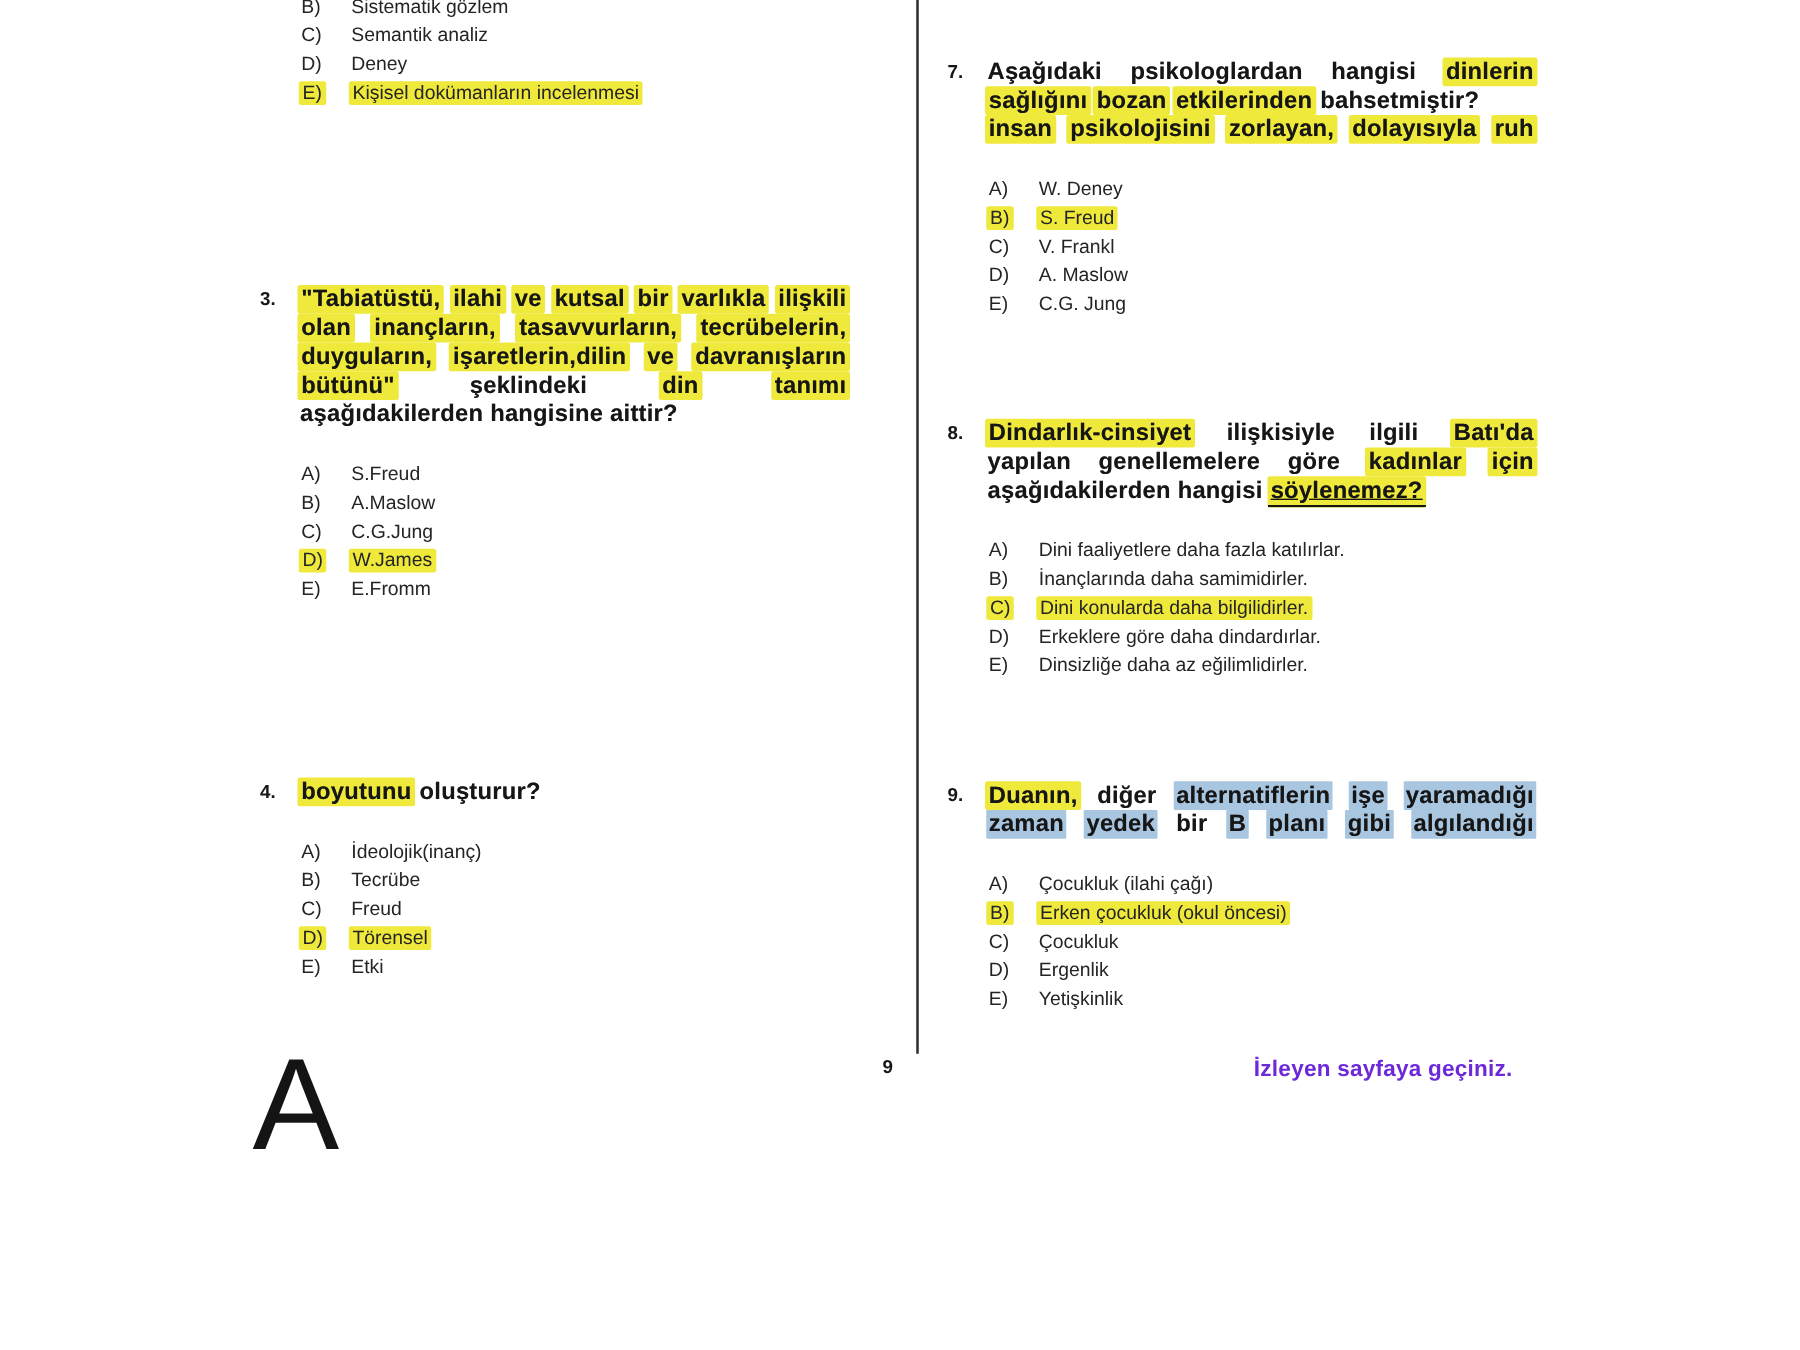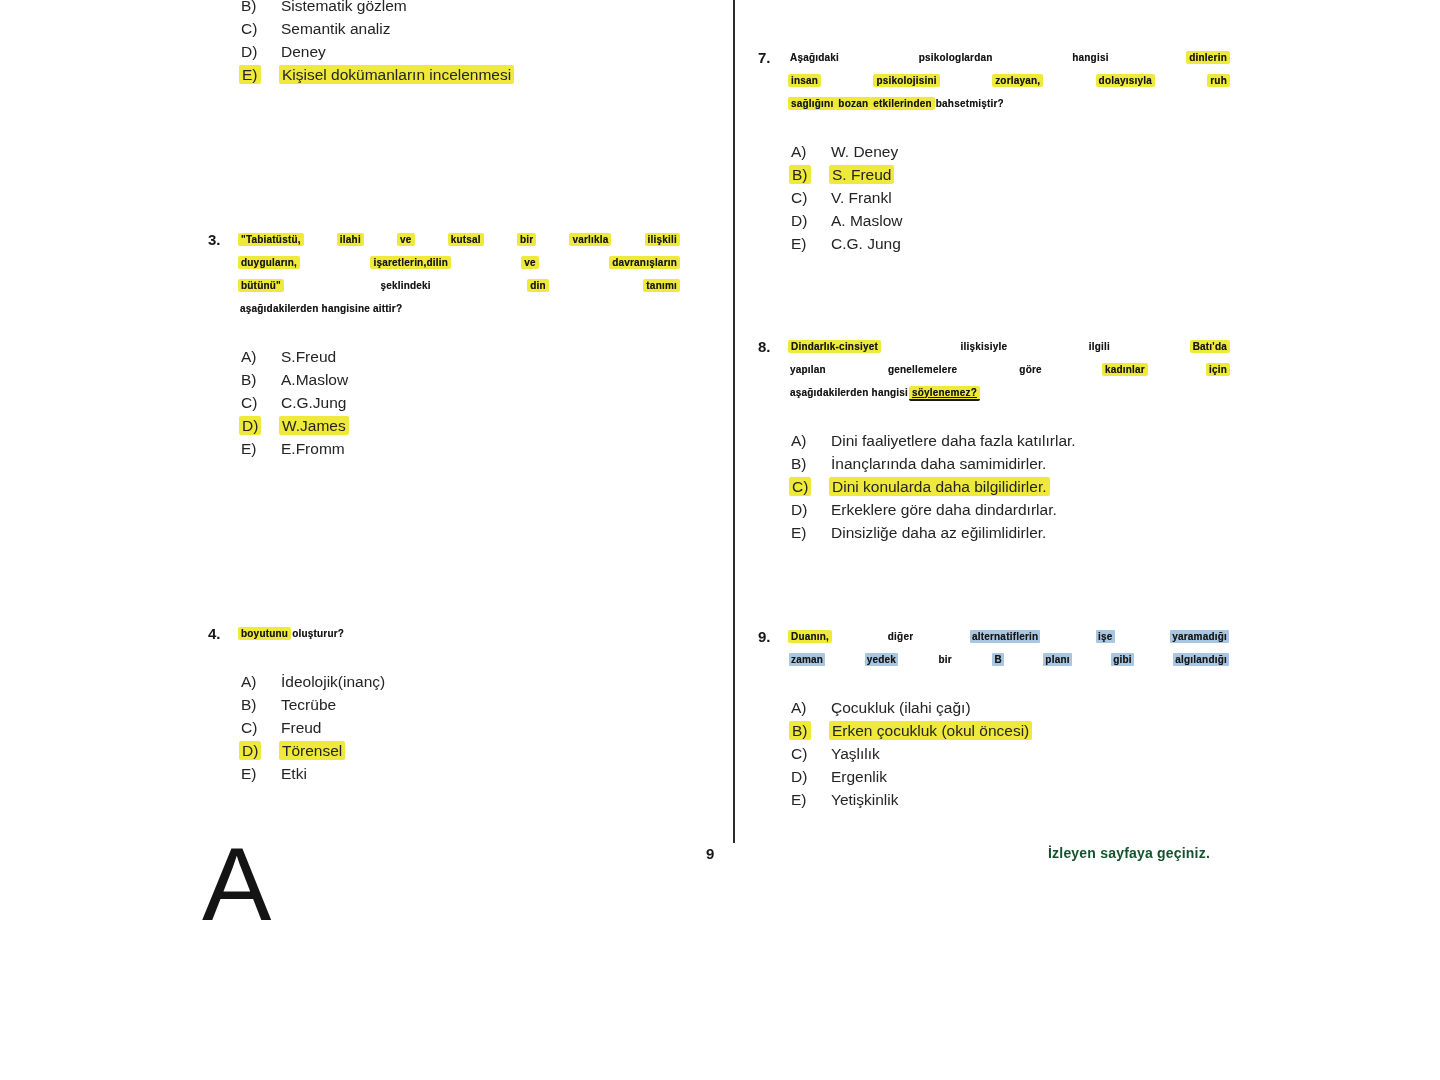--- a/index.html
+++ b/index.html
@@ -25,21 +25,21 @@
   #q7 { left: 758px; top: 46px; }
   #q8 { left: 758px; top: 335px; }
   #q9 { left: 758px; top: 625px; }
   .q-number {
     position: absolute; left: 0; top: 0;
     font-size: 15px; font-weight: 700; line-height: 23px; color: #161616;
   }
   .q-lines { margin-left: 32px; width: 438px; }
   .q-line {
     height: 23px; line-height: 23px;
-    font-size: 10px; font-weight: 700; color: #161616;
+    font-size: 19px; font-weight: 700; color: #161616;
     letter-spacing: 0.2px;
     text-align: justify;
     text-align-last: justify;
     text-shadow: 0 0 0.5px rgba(22,22,22,0.55);
     white-space: nowrap;
   }
   .q-line { white-space: normal; }
   .q-line.last { text-align-last: left; }
   .q-opts { margin-left: 33px; margin-top: 25px; }
   .opt { display: flex; height: 23px; line-height: 23px; font-size: 15.5px; color: #242424; }
@@ -62,21 +62,21 @@
   #booklet-letter {
     position: absolute; left: 202px; top: 832px;
     font-size: 104px; line-height: 1; font-weight: 400; color: #141414;
   }
   #page-number {
     position: absolute; left: 706px; top: 845px;
     font-size: 15px; font-weight: 700; color: #161616;
   }
   #footer-note {
     position: absolute; left: 758px; top: 845px; width: 452px;
-    text-align: right; font-size: 14px; font-weight: 700; color: #14532d;
+    text-align: right; font-size: 18px; font-weight: 700; color: #6d28d9;
     letter-spacing: 0.2px;
   }
 </style>
 </head>
 <body>
 
 <div id="page">
   <div class="vdivider"></div>
 
   <div id="partial-options">
@@ -95,20 +95,21 @@
       <div class="opt">
         <div class="opt-letter"><span class="mark-y">E)</span></div>
         <div class="opt-text"><span class="mark-y">Kişisel dokümanların incelenmesi</span></div>
       </div>
     </div>
 
   <div class="question" id="q3">
       <div class="q-number">3.</div>
       <div class="q-lines">
         <div class="q-line"><span class="mark-y">"Tabiatüstü,</span> <span class="mark-y">ilahi</span> <span class="mark-y">ve</span> <span class="mark-y">kutsal</span> <span class="mark-y">bir</span> <span class="mark-y">varlıkla</span> <span class="mark-y">ilişkili</span></div>
+        <div class="q-line"><span class="mark-y">olan</span> <span class="mark-y">inançların,</span> <span class="mark-y">tasavvurların,</span> <span class="mark-y">tecrübelerin,</span></div>
         <div class="q-line"><span class="mark-y">duyguların,</span> <span class="mark-y">işaretlerin,dilin</span> <span class="mark-y">ve</span> <span class="mark-y">davranışların</span></div>
         <div class="q-line"><span class="mark-y">bütünü"</span> <span>şeklindeki</span> <span class="mark-y">din</span> <span class="mark-y">tanımı</span></div>
         <div class="q-line last"><span>aşağıdakilerden hangisine aittir?</span></div>
       </div>
       <div class="q-opts">
         <div class="opt">
           <div class="opt-letter"><span>A)</span></div>
           <div class="opt-text"><span>S.Freud</span></div>
         </div>
         <div class="opt">
@@ -154,22 +155,22 @@
         <div class="opt">
           <div class="opt-letter"><span>E)</span></div>
           <div class="opt-text"><span>Etki</span></div>
         </div>
       </div>
     </div>
   <div class="question" id="q7">
       <div class="q-number">7.</div>
       <div class="q-lines">
         <div class="q-line"><span>Aşağıdaki</span> <span>psikologlardan</span> <span>hangisi</span> <span class="mark-y">dinlerin</span></div>
+        <div class="q-line last"><span class="mark-y">sağlığını</span> <span class="mark-y">bozan</span> <span class="mark-y">etkilerinden</span> <span>bahsetmiştir?</span></div>
         <div class="q-line"><span class="mark-y">insan</span> <span class="mark-y">psikolojisini</span> <span class="mark-y">zorlayan,</span> <span class="mark-y">dolayısıyla</span> <span class="mark-y">ruh</span></div>
-        <div class="q-line last"><span class="mark-y">sağlığını</span> <span class="mark-y">bozan</span> <span class="mark-y">etkilerinden</span> <span>bahsetmiştir?</span></div>
       </div>
       <div class="q-opts">
         <div class="opt">
           <div class="opt-letter"><span>A)</span></div>
           <div class="opt-text"><span>W. Deney</span></div>
         </div>
         <div class="opt">
           <div class="opt-letter"><span class="mark-y">B)</span></div>
           <div class="opt-text"><span class="mark-y">S. Freud</span></div>
         </div>
@@ -227,21 +228,21 @@
         <div class="opt">
           <div class="opt-letter"><span>A)</span></div>
           <div class="opt-text"><span>Çocukluk (ilahi çağı)</span></div>
         </div>
         <div class="opt">
           <div class="opt-letter"><span class="mark-y">B)</span></div>
           <div class="opt-text"><span class="mark-y">Erken çocukluk (okul öncesi)</span></div>
         </div>
         <div class="opt">
           <div class="opt-letter"><span>C)</span></div>
-          <div class="opt-text"><span>Yaşlılık</span></div>
+          <div class="opt-text"><span>Çocukluk</span></div>
         </div>
         <div class="opt">
           <div class="opt-letter"><span>D)</span></div>
           <div class="opt-text"><span>Ergenlik</span></div>
         </div>
         <div class="opt">
           <div class="opt-letter"><span>E)</span></div>
           <div class="opt-text"><span>Yetişkinlik</span></div>
         </div>
       </div>

